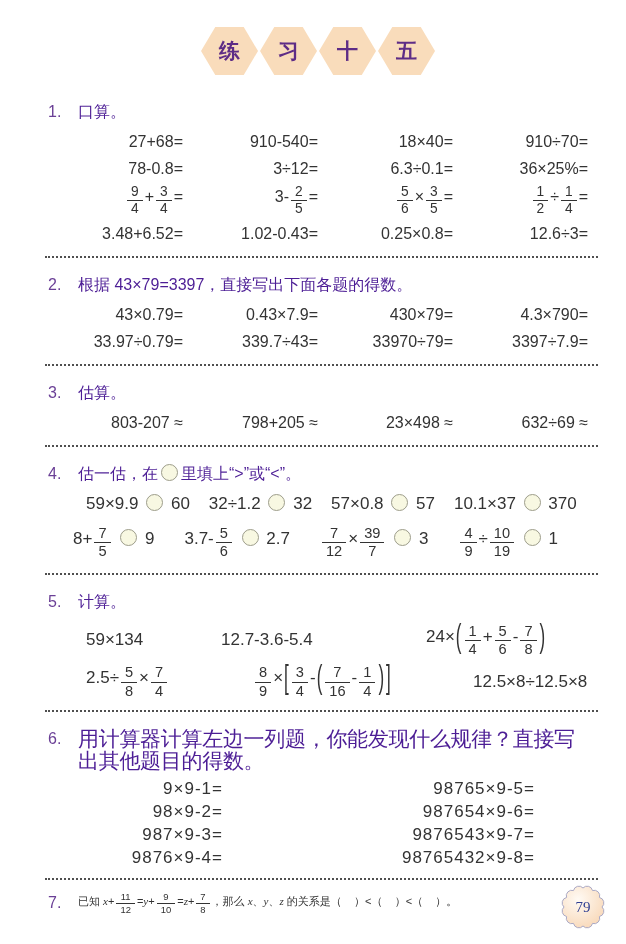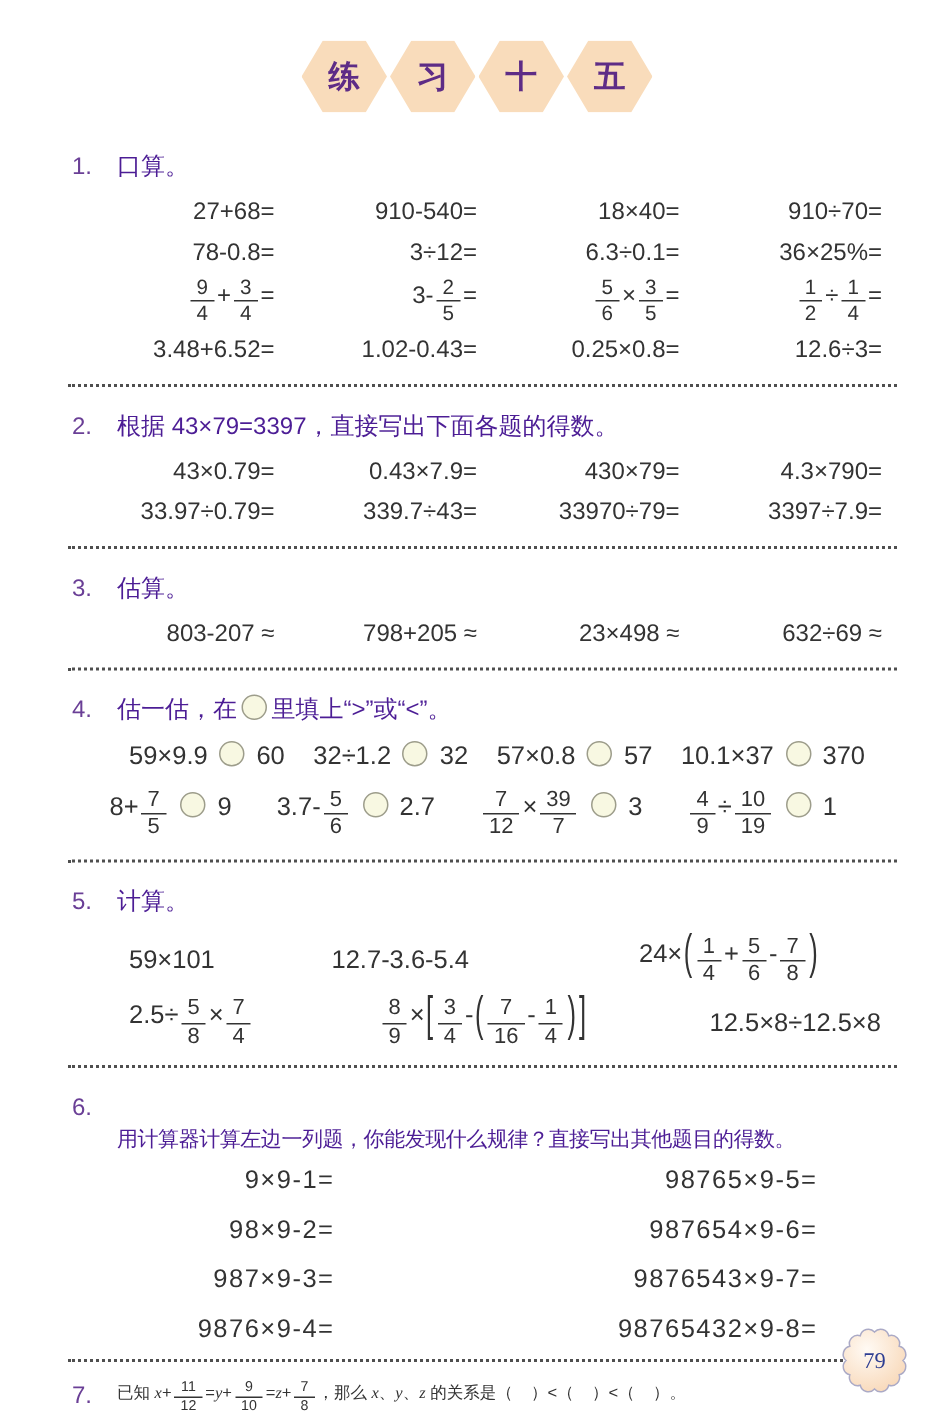--- a/index.html
+++ b/index.html
@@ -19,25 +19,25 @@
   }
   .hex span{
     color:var(--accent-purple,#5e2c86);font-size:21px;font-weight:bold;
     font-family:"Liberation Serif","DejaVu Serif",serif;
   }
   
   .problem{margin-top:16px;}
   .p-head{display:flex;align-items:flex-start;line-height:22px;}
   .p-num{color:var(--number-purple,#6a3f96);width:30px;flex:0 0 30px;font-size:16px;}
   .p-title{font-size:16px;color:#4c1d95;}
-  .p-title.small{font-size:14px;letter-spacing:-0.3px;margin-top:20px;}
+  .p-title.small{font-size:21px;letter-spacing:-0.3px;}
   .eqs{margin-top:5px;}
   .eqgrid4{display:grid;grid-template-columns:repeat(4,1fr);font-size:16px;}
   .eqgrid4 .eqcell{text-align:right;padding:3px 0;line-height:21px;}
-  .p6grid{display:grid;grid-template-columns:175px 312px;font-size:17px;gap:10px;}
+  .p6grid{display:grid;grid-template-columns:175px 312px;font-size:17px;}
   .p6grid .eqcell{text-align:right;padding:2px 0;line-height:19px;letter-spacing:1px;}
   .eqflex{display:flex;align-items:center;margin-left:38px;font-size:17px;}
   .eqflex.g1{gap:19px;padding:4px 0;text-align:center;}
   .eqflex.g2{gap:30px;padding:8px 0 4px;margin-left:25px;}
   .p5row{display:grid;margin-left:38px;font-size:17px;align-items:center;}
   .p5row.r1{grid-template-columns:135px 205px 1fr;padding:6px 0 2px;}
   .p5row.r2{grid-template-columns:147px 200px 1fr;padding:6px 0 2px;gap:20px;}
   .p7-line{display:flex;align-items:center;margin-top:12px;}
   .p7-math{font-size:11px;white-space:pre-wrap;line-height:1.1;}
   .p7-math i{font-family:"Liberation Serif","DejaVu Serif",serif;}
@@ -161,21 +161,21 @@
   </div>
 
   <div class="divider"></div>
 
   <div class="problem">
     <div class="p-head">
       <span class="p-num">5.</span>
       <span class="p-title">计算。</span>
     </div>
     <div class="eqs p5row r1">
-        <div class="eqcell">59×101</div>
+        <div class="eqcell">59×134</div>
         <div class="eqcell">12.7-3.6-5.4</div>
         <div class="eqcell">24×<span class="tb">(</span><span class="frac"><span class="num">1</span><span class="den">4</span></span>+<span class="frac"><span class="num">5</span><span class="den">6</span></span>-<span class="frac"><span class="num">7</span><span class="den">8</span></span><span class="tb">)</span></div>
       </div>
     <div class="p5row r2">
         <div class="eqcell">2.5÷<span class="frac"><span class="num">5</span><span class="den">8</span></span>×<span class="frac"><span class="num">7</span><span class="den">4</span></span></div>
         <div class="eqcell"><span class="frac"><span class="num">8</span><span class="den">9</span></span>×<span class="tb">[</span><span class="frac"><span class="num">3</span><span class="den">4</span></span>-<span class="tb">(</span><span class="frac"><span class="num">7</span><span class="den">16</span></span>-<span class="frac"><span class="num">1</span><span class="den">4</span></span><span class="tb">)</span><span class="tb">]</span></div>
         <div class="eqcell">12.5×8÷12.5×8</div>
       </div>
   </div>
 

